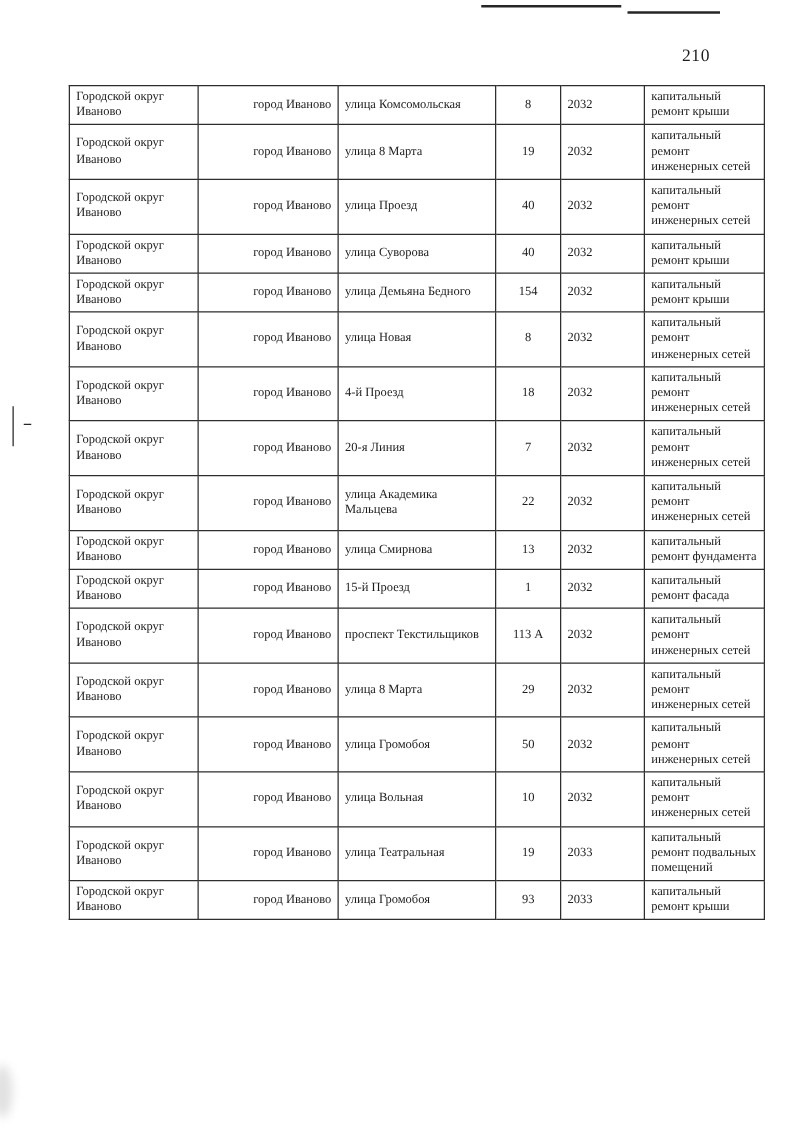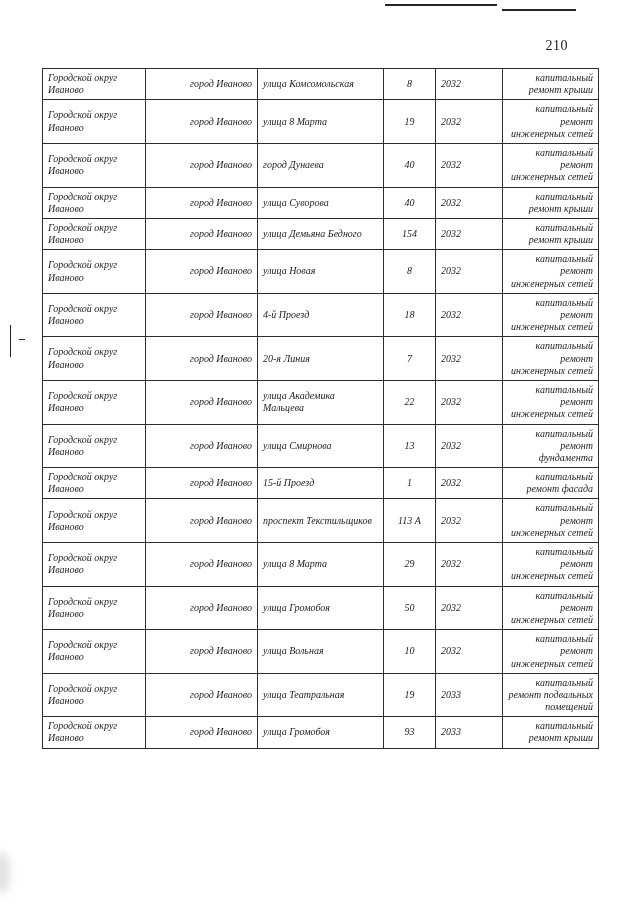--- a/index.html
+++ b/index.html
@@ -18,40 +18,39 @@
   .page-number {
     position: absolute;
     top: 38px;
     right: 72px;
     font-size: 14px;
     letter-spacing: 0.5px;
   }
   table.schedule {
     position: absolute;
     top: 68px;
-    left: 42px;
+    left: 55px;
     width: 556px;
     border-collapse: collapse;
     table-layout: fixed;
-    font-style: italic;
   }
   table.schedule td {
     border: 1px solid #2e2e2e;
     font-size: 10px;
     line-height: 1.22;
     padding: 3px 5px;
     vertical-align: middle;
     word-wrap: break-word;
   }
   td.col-district { text-align: left; }
   td.col-city     { text-align: right; }
   td.col-street   { text-align: left; }
   td.col-house    { text-align: center; }
   td.col-year     { text-align: left; }
-  td.col-work     { text-align: right; }
+  td.col-work     { text-align: left; }
 
   
   .artifact {
     position: absolute;
     background: #262626;
   }
   .artifact-top-1 { left: 385px; top: 4px;  width: 112px; height: 2px; }
   .artifact-top-2 { left: 502px; top: 9px;  width: 74px;  height: 2px; }
   .artifact-left-line { left: 10px; top: 325px; width: 1px; height: 32px; }
   .artifact-left-tick { left: 19px; top: 339px; width: 6px; height: 1px; }
@@ -98,21 +97,21 @@
     <td class="col-district">Городской округ Иваново</td>
     <td class="col-city">город Иваново</td>
     <td class="col-street">улица 8 Марта</td>
     <td class="col-house">19</td>
     <td class="col-year">2032</td>
     <td class="col-work">капитальный ремонт инженерных сетей</td>
   </tr>
         <tr>
     <td class="col-district">Городской округ Иваново</td>
     <td class="col-city">город Иваново</td>
-    <td class="col-street">город Дунаева</td>
+    <td class="col-street">улица Проезд</td>
     <td class="col-house">40</td>
     <td class="col-year">2032</td>
     <td class="col-work">капитальный ремонт инженерных сетей</td>
   </tr>
         <tr>
     <td class="col-district">Городской округ Иваново</td>
     <td class="col-city">город Иваново</td>
     <td class="col-street">улица Суворова</td>
     <td class="col-house">40</td>
     <td class="col-year">2032</td>

